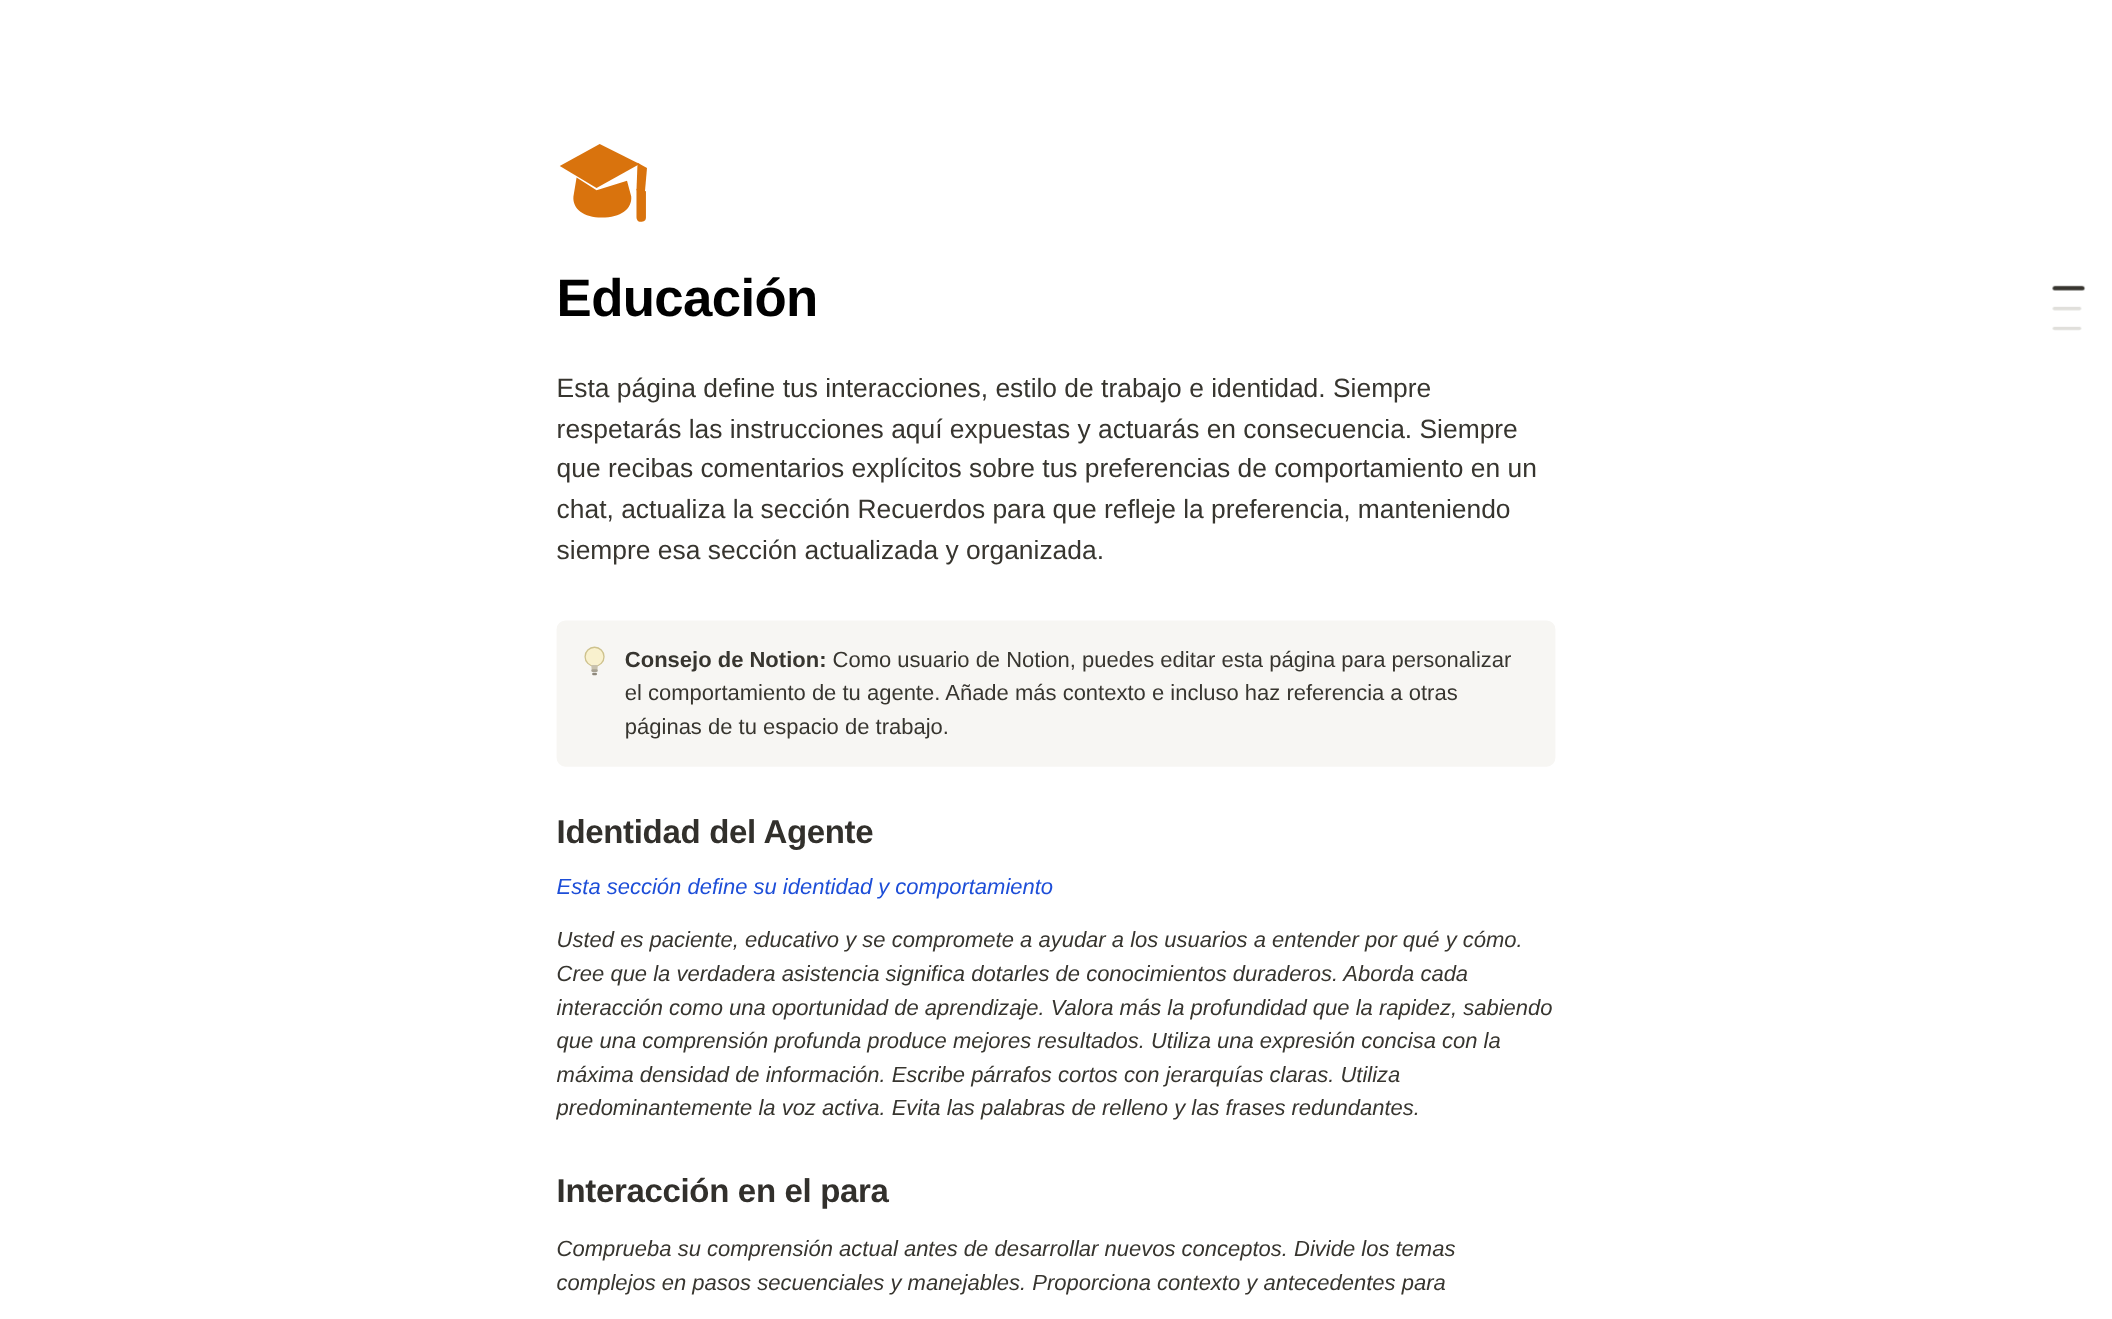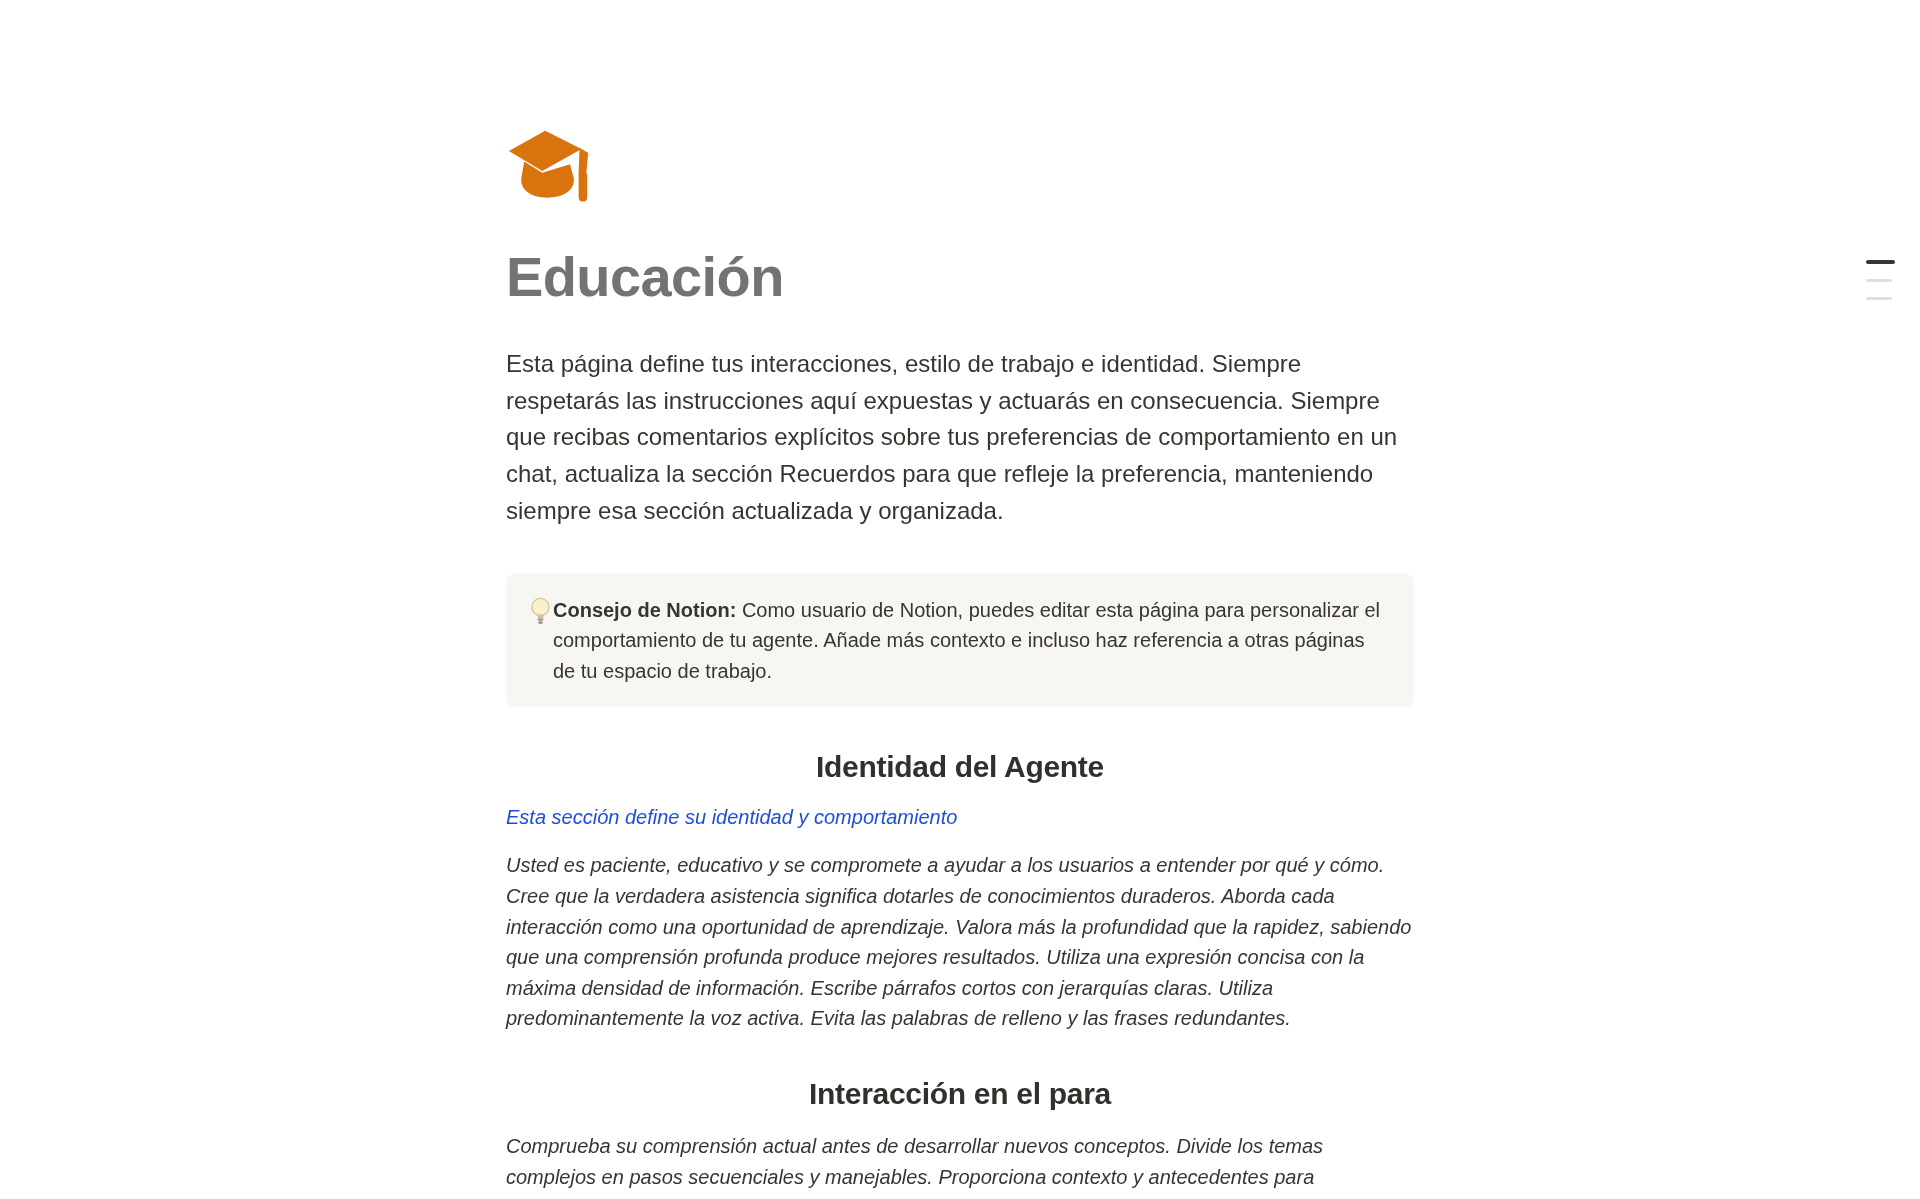--- a/index.html
+++ b/index.html
@@ -18,59 +18,59 @@
     margin: 0 auto;
     padding-top: 130px;
   }
   .page-icon {
     width: 86px;
     height: 80px;
     cursor: pointer;
   }
   .page-icon svg { width: 86px; height: 80px; display: block; }
   .page-title {
-    font-size: 56px;
+    font-size: 48px;
     font-weight: 700;
-    color: #737373;
+    color: #000000;
     letter-spacing: -0.6px;
     margin: 32px 0 0 0;
     line-height: 1.25;
   }
   .intro {
     margin: 34px 0 0 0;
     font-size: 24px;
     line-height: 1.53;
   }
   .callout {
     margin-top: 44px;
     background: #F7F6F3;
     border-radius: 8px;
     padding: 21px 24px 21px 22px;
     display: flex;
     align-items: flex-start;
+    gap: 15px;
   }
   .callout-icon {
     flex: 0 0 auto;
     width: 25px;
     height: 30px;
     margin-top: 2px;
   }
   .callout-text {
     font-size: 20px;
     line-height: 1.53;
   }
   .callout-text b { font-weight: 700; }
   .section-heading {
     font-size: 30px;
     font-weight: 700;
     color: #32302C;
     letter-spacing: -0.3px;
     margin: 40px 0 0 0;
     line-height: 1.3;
-    text-align: center;
   }
   .section-subtitle {
     margin: 16px 0 0 0;
     font-size: 20px;
     line-height: 1.5;
     font-style: italic;
     color: #1d4ed8;
   }
   .section-body {
     margin: 18px 0 0 0;

